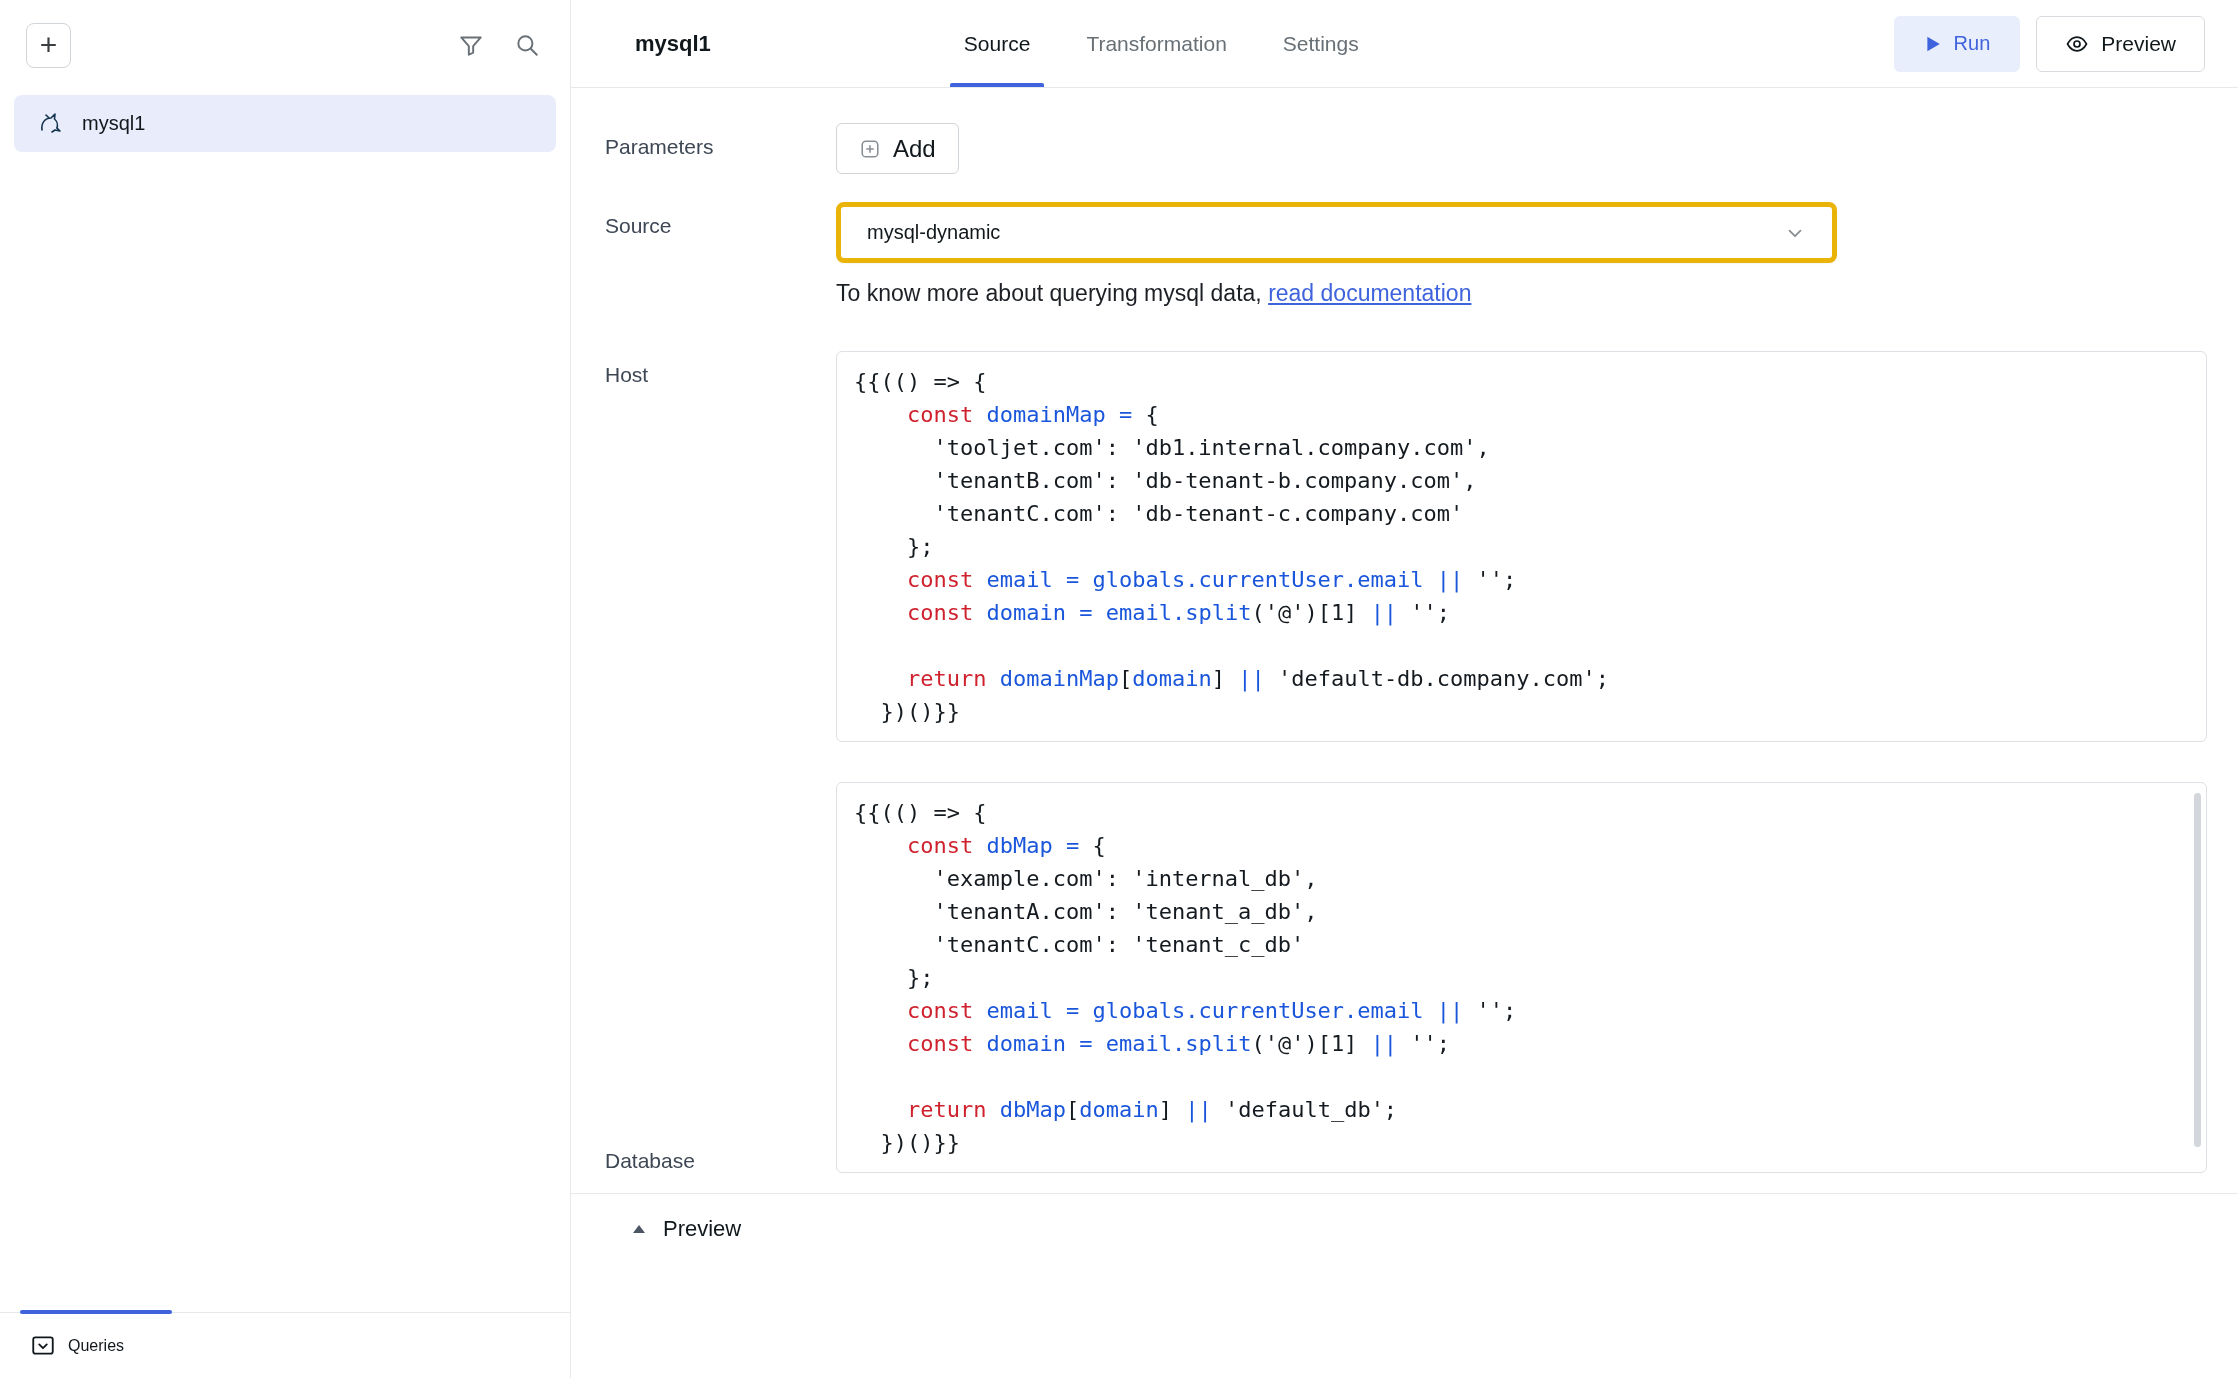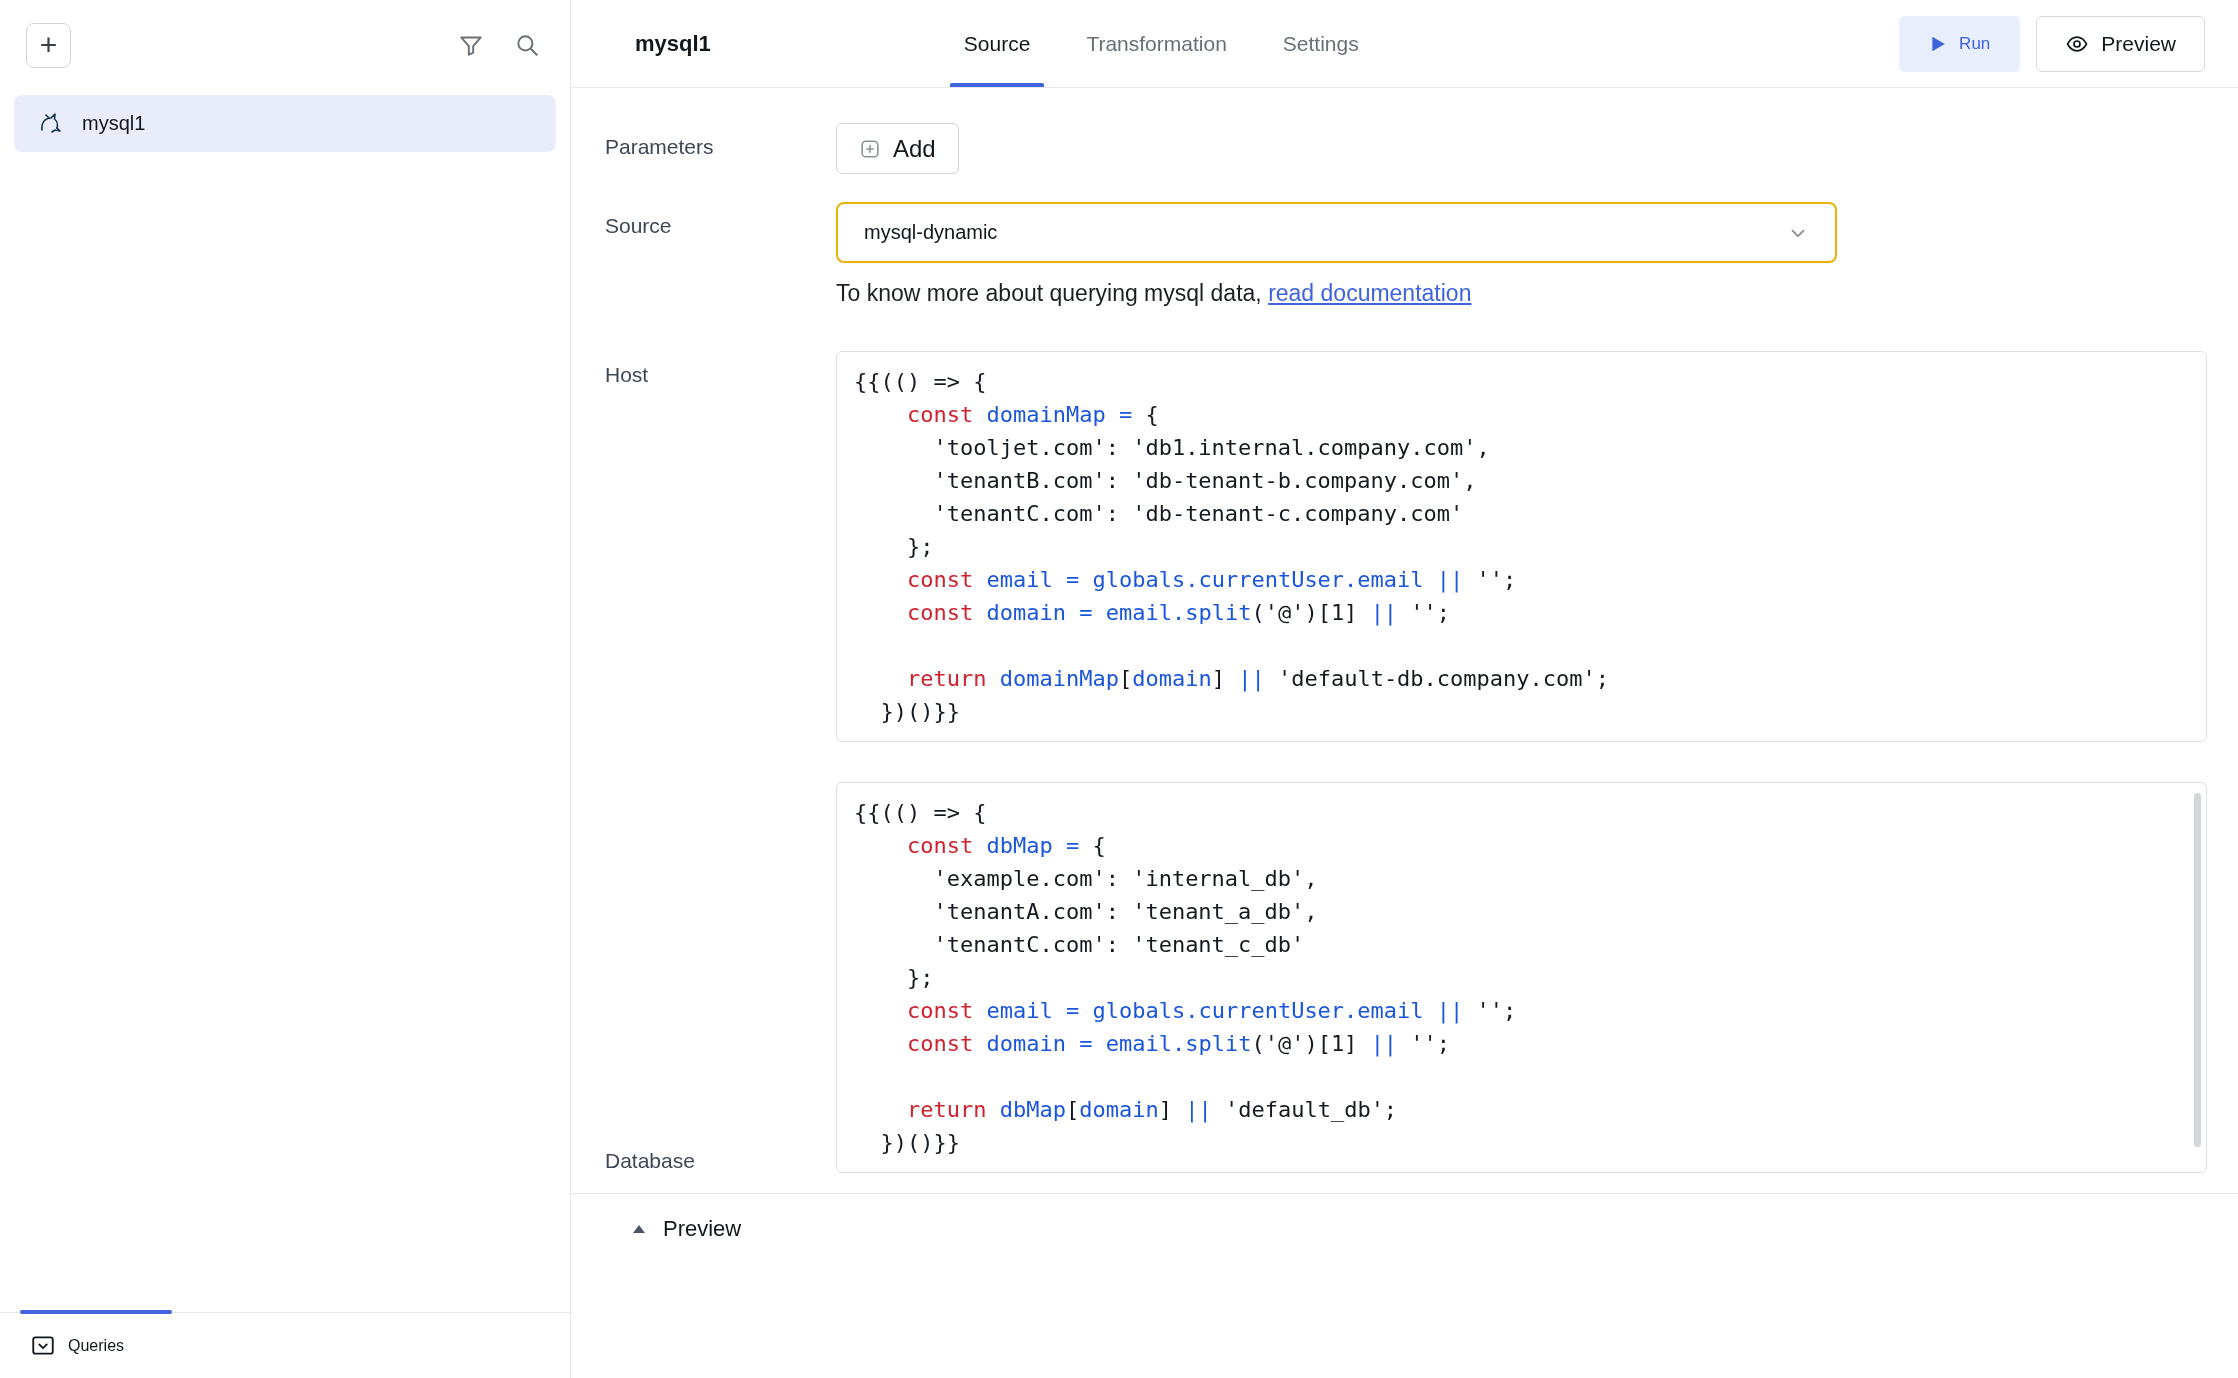--- a/index.html
+++ b/index.html
@@ -35,38 +35,38 @@
   
   .main{flex:1;display:flex;flex-direction:column;min-width:0;}
   .main-header{height:88px;min-height:88px;border-bottom:1px solid #e6e8eb;display:flex;align-items:stretch;padding:0 33px 0 64px;}
   .query-title{font-size:22px;font-weight:700;align-self:center;color:#11181c;}
   .tabs{display:flex;align-items:stretch;margin-left:235px;gap:20px;}
   .tab{display:flex;align-items:center;padding:0 18px;font-size:21px;color:#687076;background:none;border:none;cursor:pointer;position:relative;}
   .tab.active{color:#11181c;font-weight:500;}
   .tab.active::after{content:"";position:absolute;left:4px;right:4px;bottom:0;height:4px;background:var(--accent);border-radius:2px 2px 0 0;}
   .header-actions{margin-left:auto;display:flex;align-items:center;gap:16px;}
   .run-btn{display:flex;align-items:center;gap:12px;height:56px;padding:0 30px;border:none;border-radius:6px;
-    background:#e8eefb;color:var(--accent);font-size:17px;font-weight:500;cursor:pointer;font-family:inherit;}
+    background:#e8eefb;color:var(--accent);font-size:20px;font-weight:500;cursor:pointer;font-family:inherit;}
   .preview-btn{display:flex;align-items:center;gap:12px;height:56px;padding:0 28px;border:1px solid #d7dbdf;border-radius:6px;
     background:#fff;color:#11181c;font-size:21px;font-weight:500;cursor:pointer;font-family:inherit;}
 
   
   .main-body{flex:1;padding-top:35px;overflow:hidden;display:flex;flex-direction:column;}
   .form-row{display:flex;align-items:flex-start;}
   .form-label{width:265px;min-width:265px;padding:12px 0 0 34px;font-size:21px;color:#3e4754;}
   .form-field{width:1371px;max-width:1371px;}
   .row-parameters{margin-top:0;}
   .row-source{margin-top:28px;}
   .row-host{margin-top:44px;}
   .row-database{margin-top:40px;align-items:flex-end;}
 
   .add-param-btn{display:flex;align-items:center;gap:12px;height:51px;padding:0 22px;border:1px solid #d0d5d9;border-radius:6px;
     background:#fff;font-size:24px;color:#11181c;cursor:pointer;font-family:inherit;}
 
-  .select-box{height:61px;border:2px solid #eab308;border-radius:8px;background:#fff;display:flex;align-items:center;
+  .select-box{height:61px;border:5px solid #eab308;border-radius:8px;background:#fff;display:flex;align-items:center;
     padding:0 26px;cursor:pointer;box-shadow:0 1px 2px rgba(16,24,40,.04);}
   .select-value{font-size:20px;color:#11181c;}
   .select-chevron{margin-left:auto;display:flex;}
   .helper-text{margin-top:17px;font-size:23px;color:#1c2025;}
   .helper-link{color:var(--accent);text-decoration:underline;cursor:pointer;}
 
   .code-editor{position:relative;border:1px solid #dde0e4;border-radius:6px;background:#fff;padding:13px 20px 13px 17px;
     font-family:"DejaVu Sans Mono",monospace;font-size:22px;line-height:33px;color:var(--code-text);cursor:text;}
   .code-line{white-space:pre;min-height:33px;}
   .tok-k{color:var(--keyword);}

